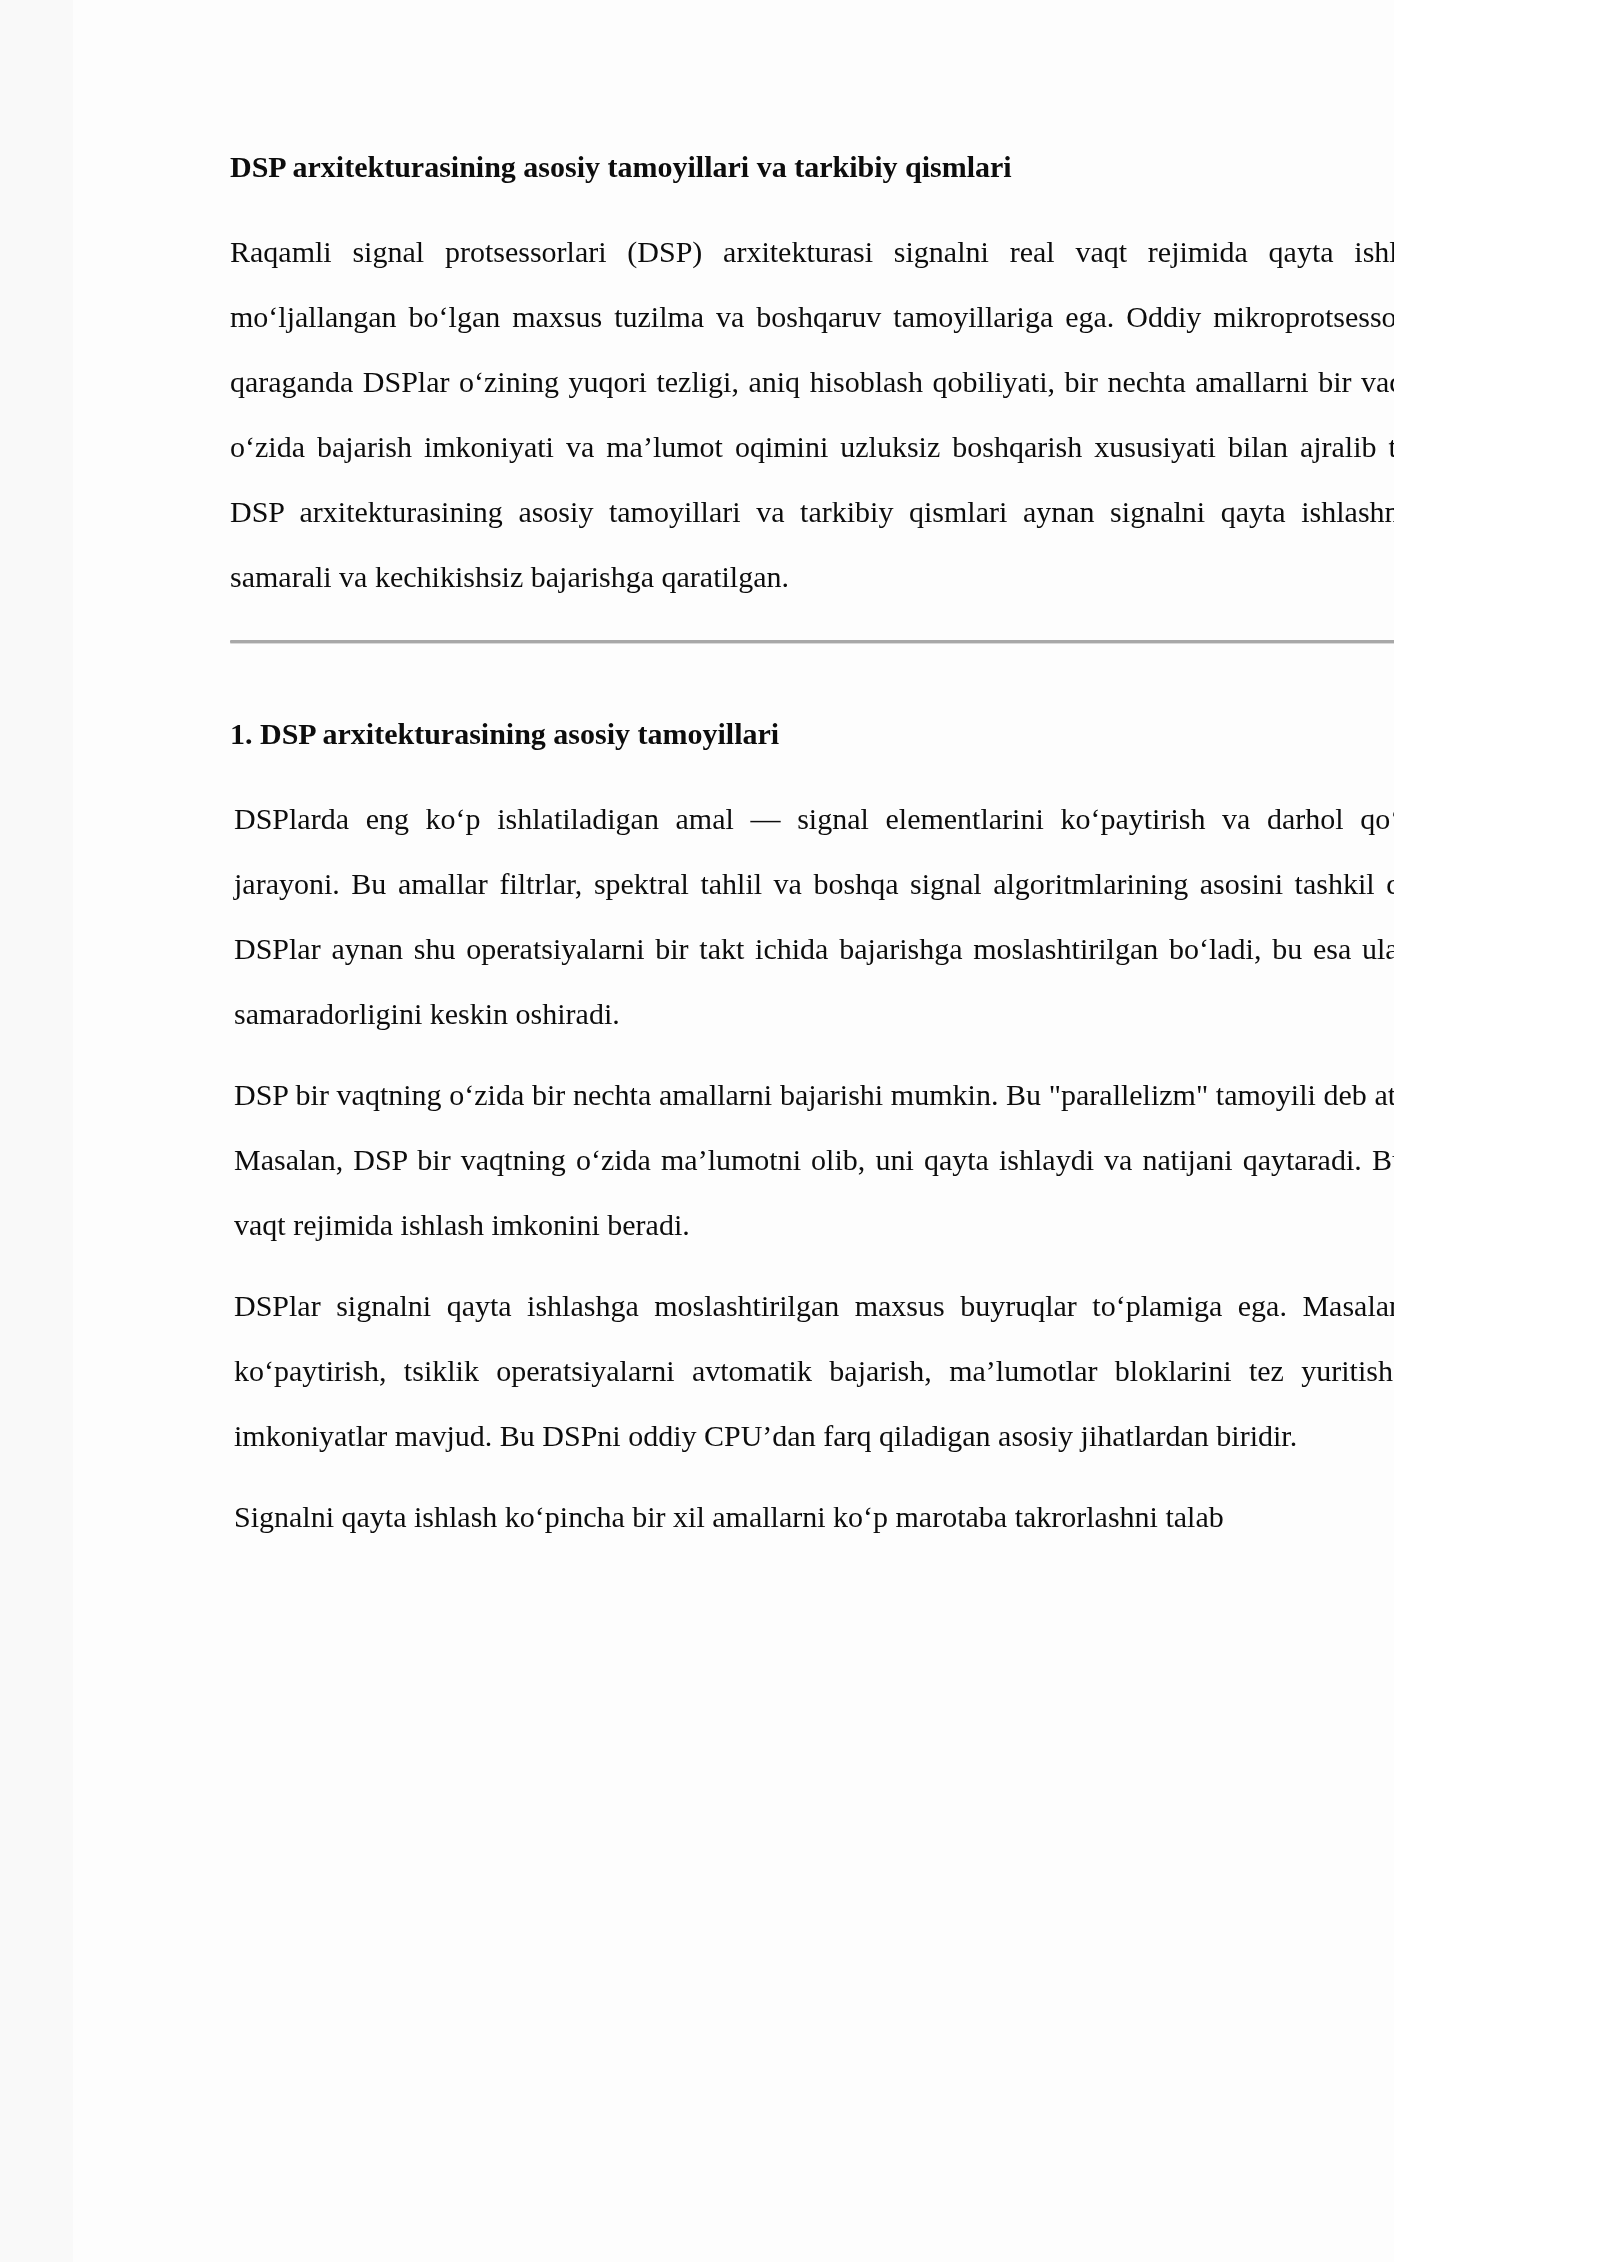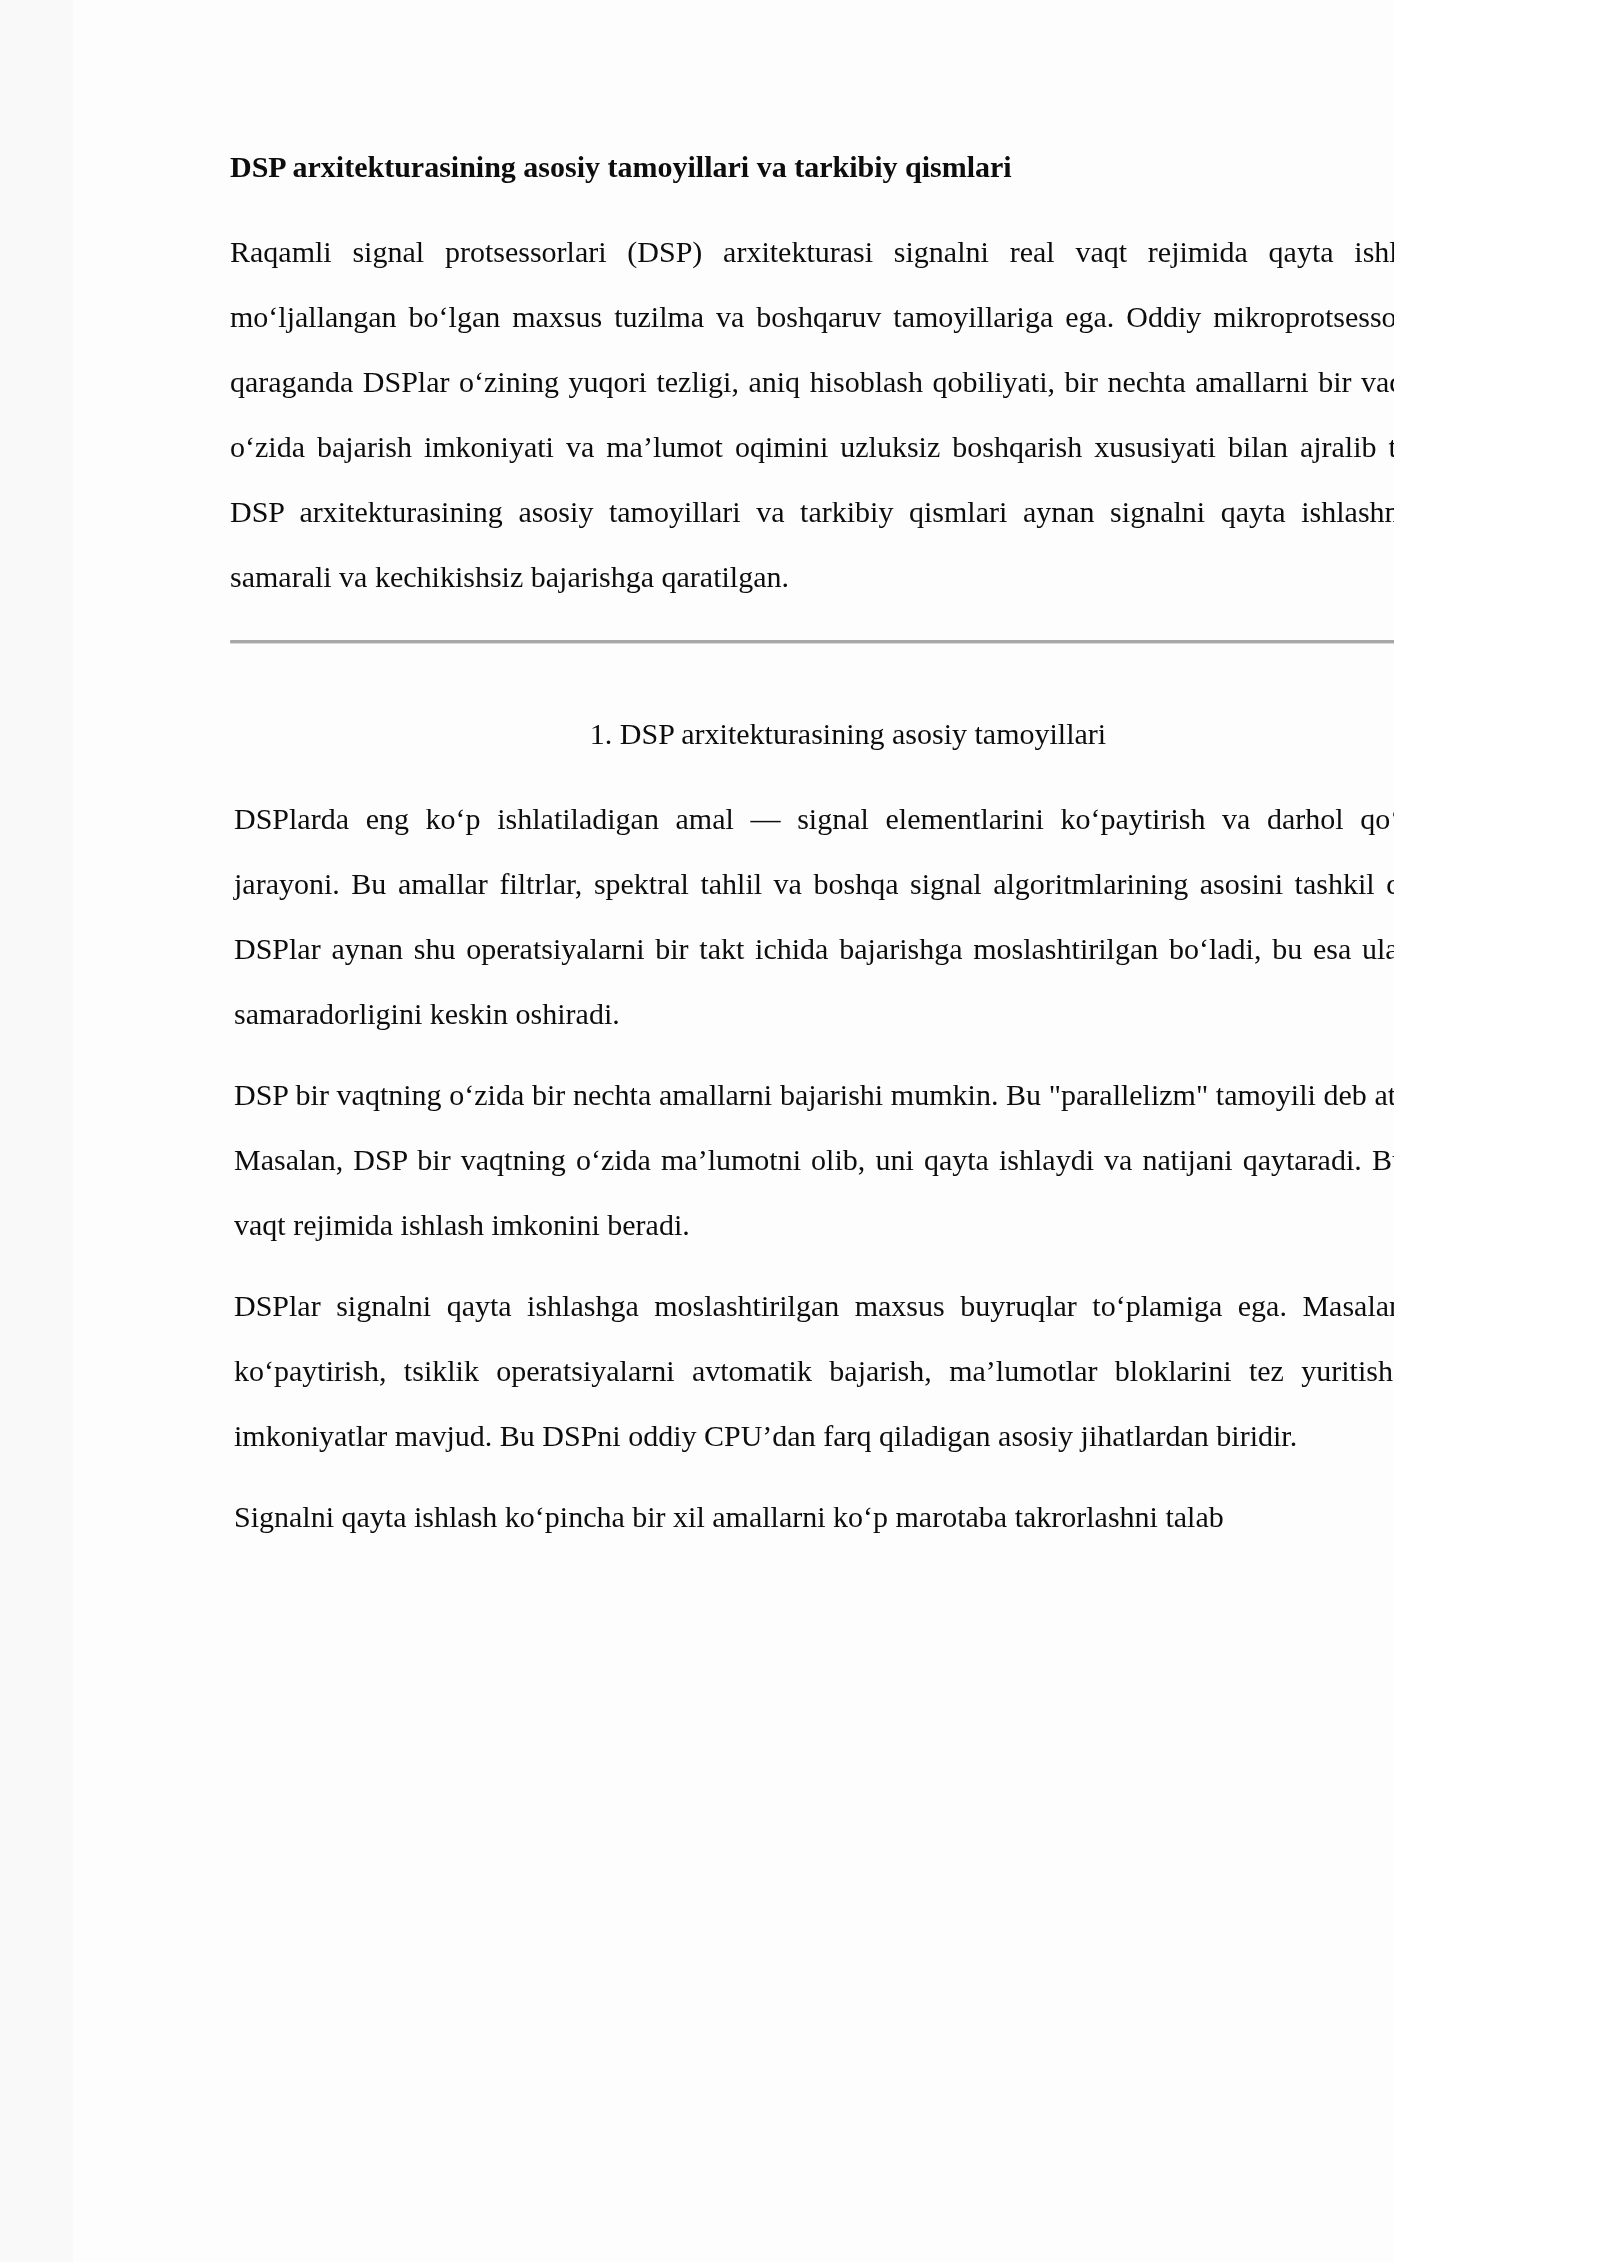--- a/index.html
+++ b/index.html
@@ -44,22 +44,22 @@
   }
   .rule {
     height: 3px;
     background: #a8a8a8;
     border: none;
     border-radius: 1px;
     margin: 31px 0 58px 0;
     box-shadow: 0 1px 0 #d9d9d9;
   }
   .sec-heading {
-    font-weight: normal;
-    text-align: center;
+    font-weight: bold;
+    text-align: left;
     margin: 0 0 20px 0;
   }
   .section {
     margin-top: 16px;
   }
   .section:first-of-type {
     margin-top: 0;
   }
   .sub-heading {
     font-weight: bold;

